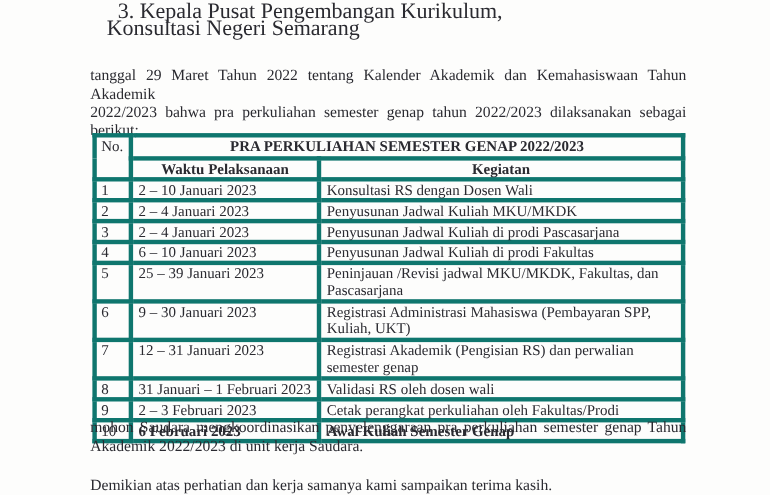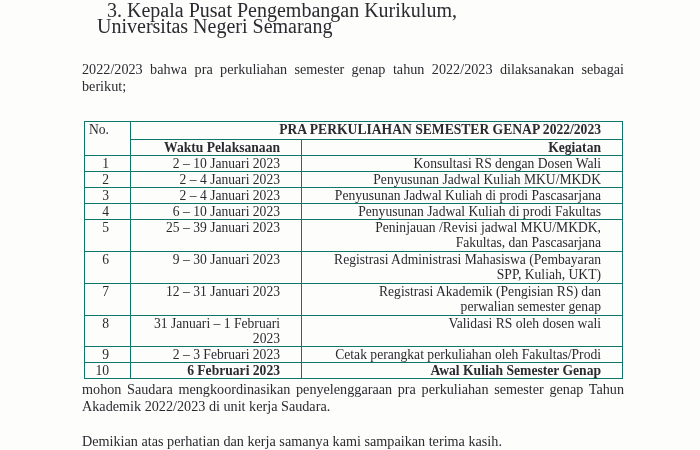--- a/index.html
+++ b/index.html
@@ -19,43 +19,43 @@
   .p1 .ln.last { text-align-last:left; }
   .p2 { top:381px; }
   .p3 { top:433px; }
 
   table.sched {
     position:absolute; left:84px; top:121px;
     width:539px; border-collapse:collapse;
     font-size:13.6px; line-height:15px;
   }
   table.sched td {
-    border:1px solid #0f766e;
-    padding:0 21px;
+    border:4px solid #0f766e;
+    padding:0 5px;
     vertical-align:top;
-    text-align:right;
   }
   col.c1 { width:28px; }
   col.c2 { width:171px; }
   .hdr-main { font-weight:bold; text-align:center; height:17px; }
   .hdr-sub { font-weight:bold; text-align:center; height:15px; }
   tr.r1 td { height:15px; }
   tr.r2 td { height:31px; }
   tr.bold td { font-weight:bold;margin-top:22px; }
   .no-cell { padding-left:4px !important; }
 </style>
 </head>
 <body>
 
 <div class="addr">
   <div>3. Kepala Pusat Pengembangan Kurikulum,</div>
-  <div class="l3">Universitas Negeri Semarang</div>
+  <div class="l3">Konsultasi Negeri Semarang</div>
 </div>
 
 <div class="para p1">
+  <span class="ln">tanggal 29 Maret Tahun 2022 tentang Kalender Akademik dan Kemahasiswaan Tahun Akademik</span>
   <span class="ln last">2022/2023 bahwa pra perkuliahan  semester genap tahun  2022/2023 dilaksanakan sebagai berikut;</span>
 </div>
 
 <table class="sched">
   <colgroup>
       <col class="c1">
       <col class="c2">
       <col>
     </colgroup>
   <tbody>

